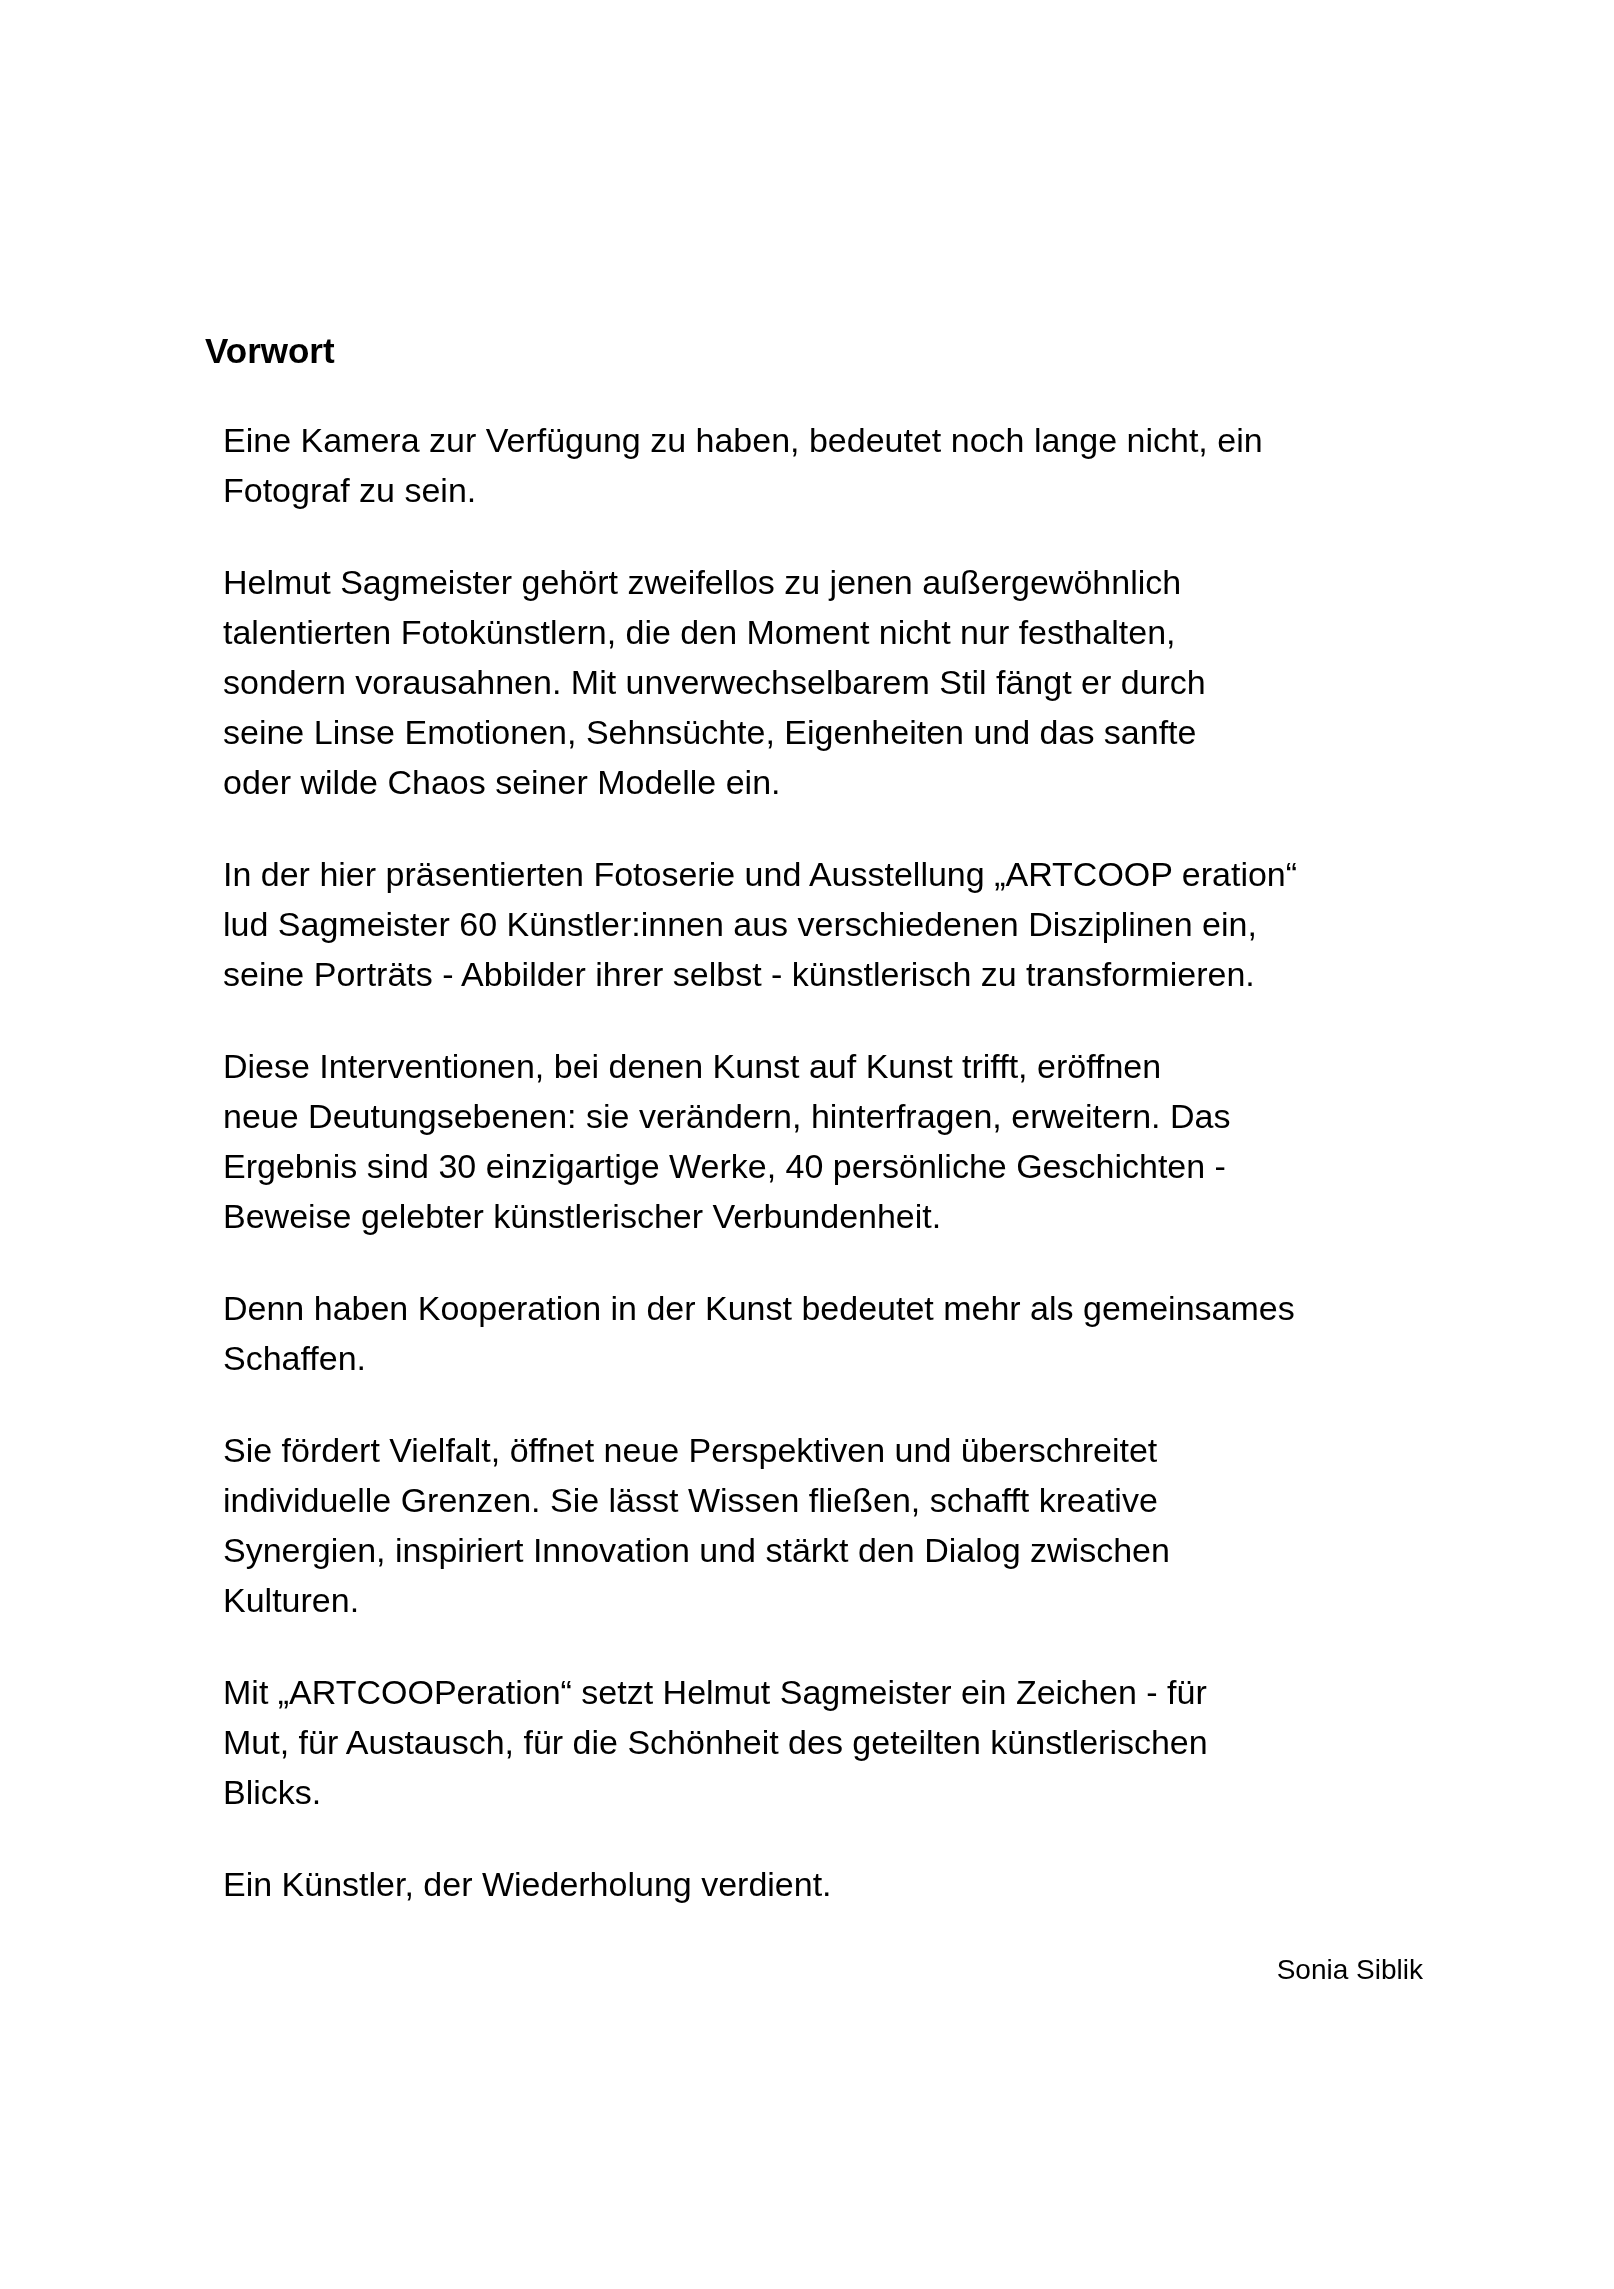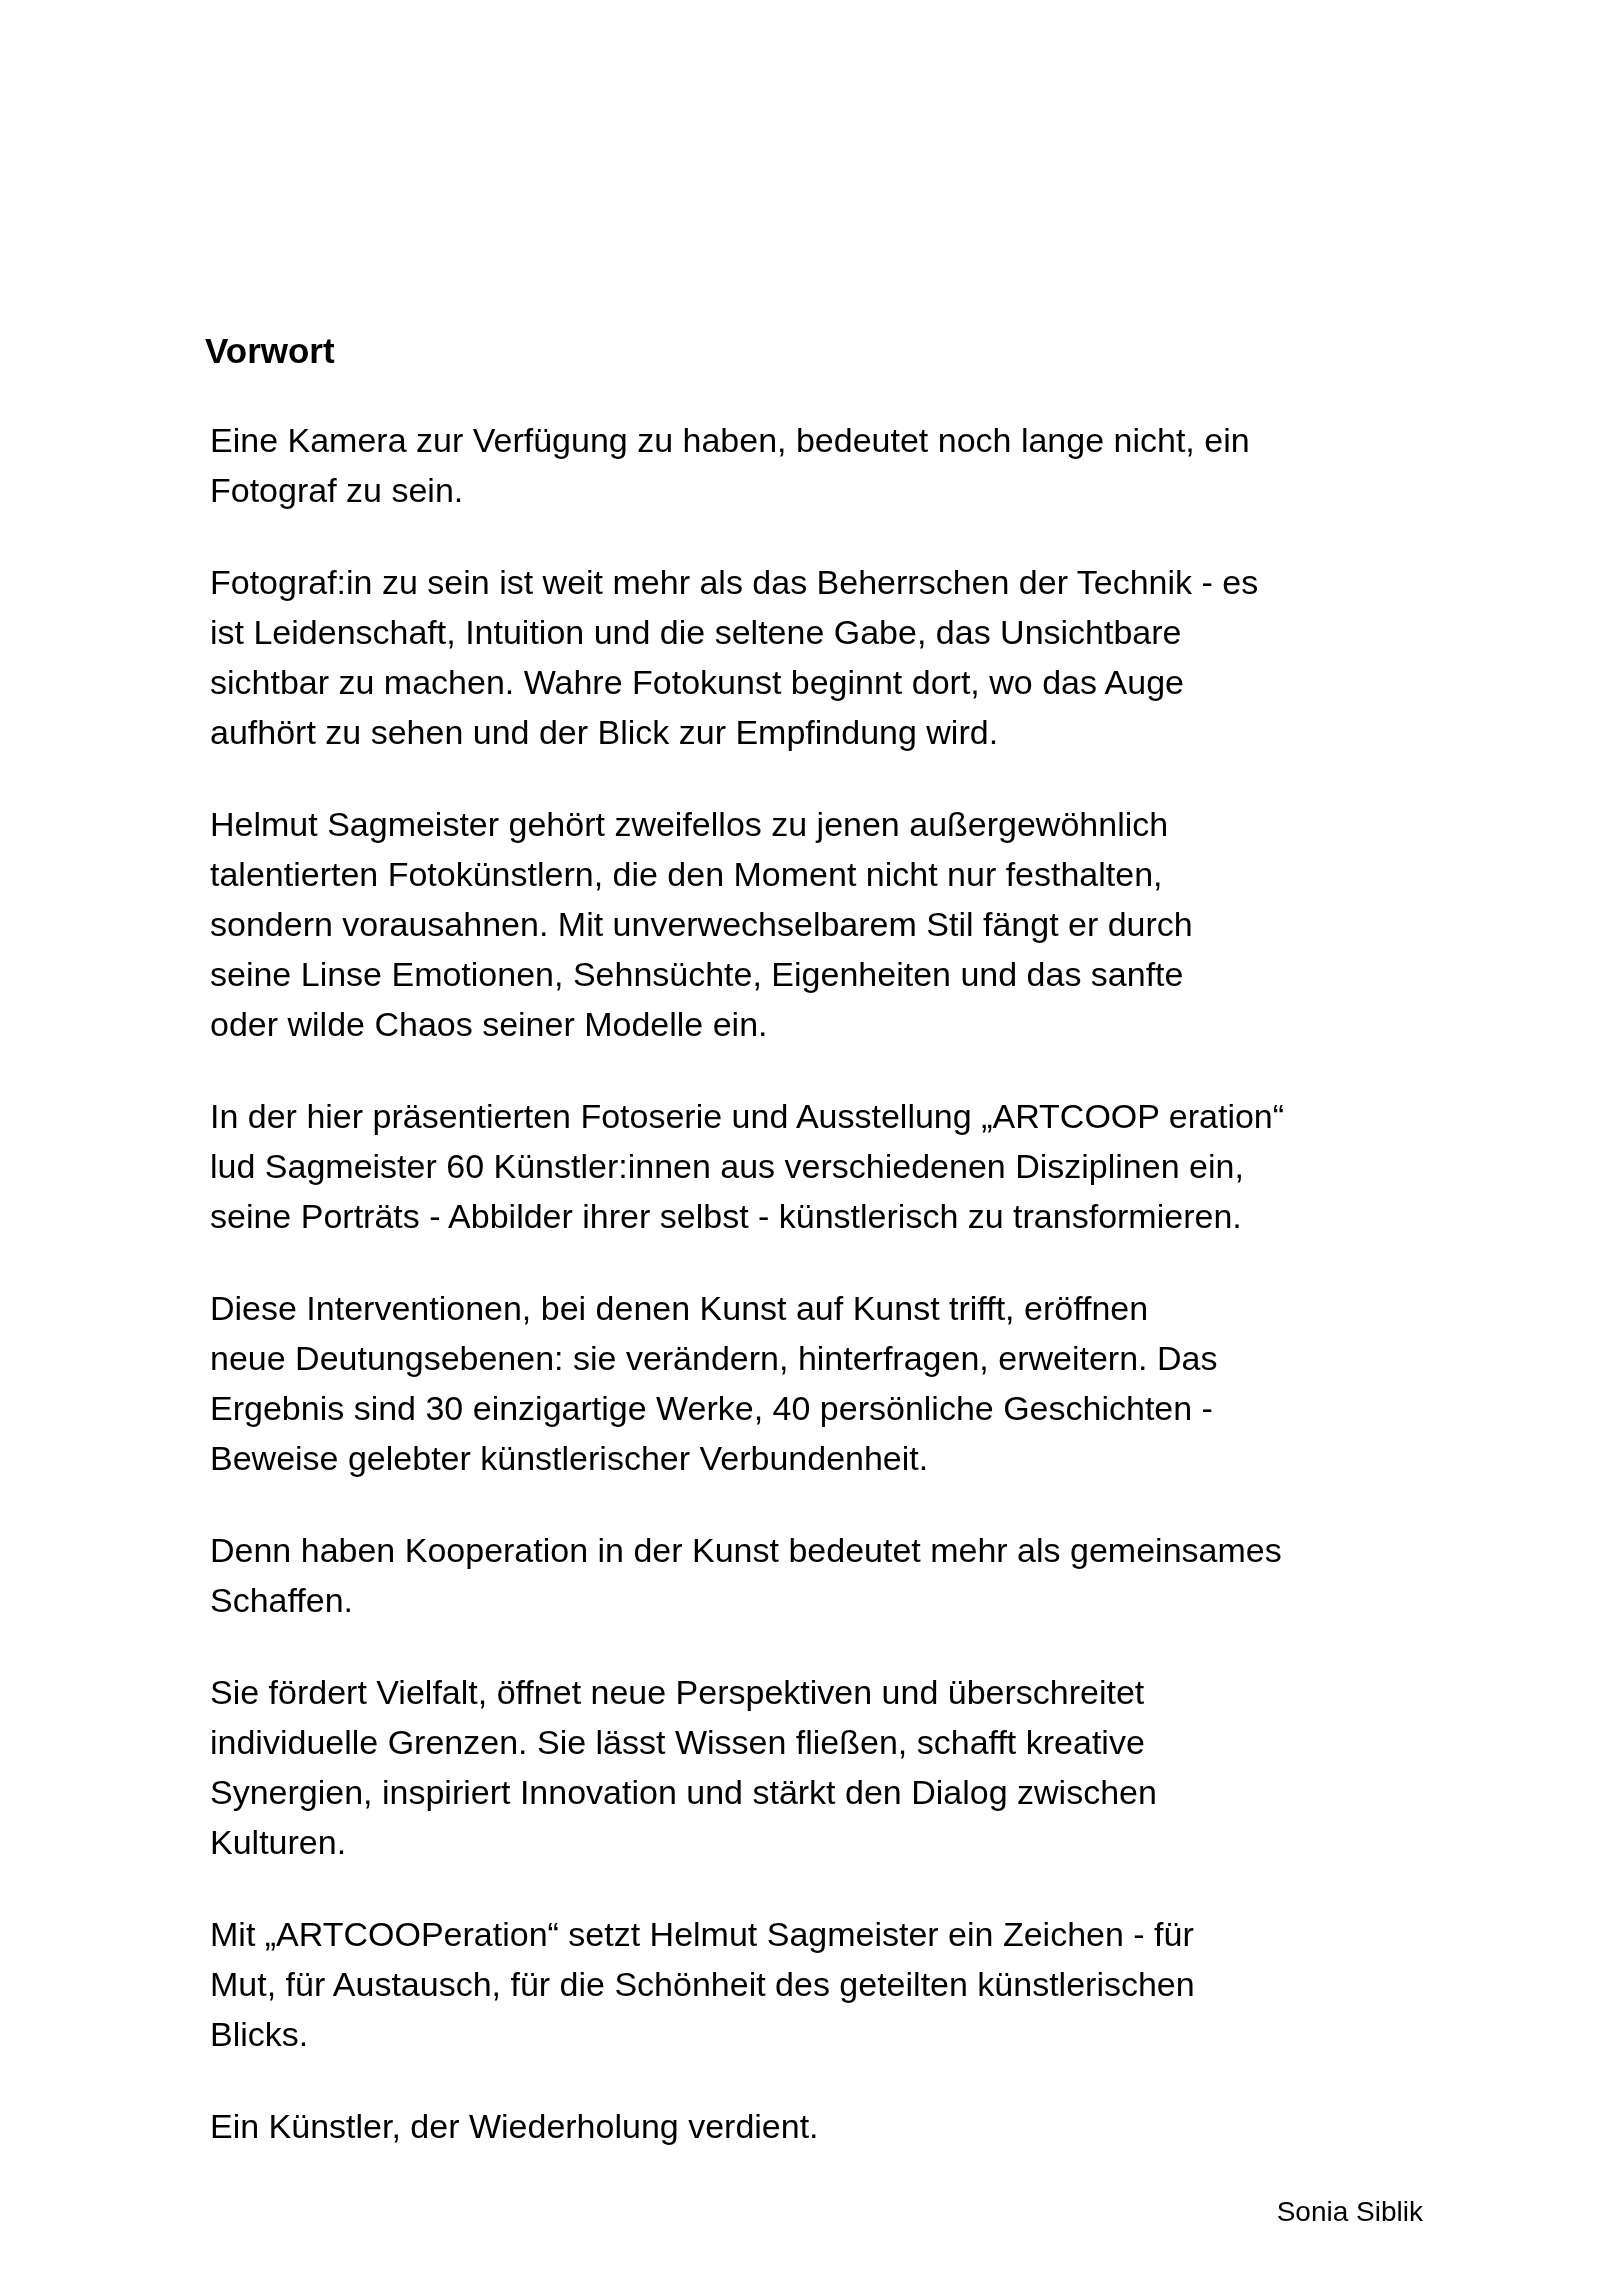--- a/index.html
+++ b/index.html
@@ -32,44 +32,40 @@
   h1.doc-title {
     font-size: 35px;
     font-weight: bold;
     line-height: 50px;
     margin: 0 0 39px 0;
     color: #000000;
   }
   p.doc-para {
     font-size: 34px;
     line-height: 50px;
-    margin: 0 0 42px 5px;
+    margin: 0 0 42px 18px;
     white-space: pre-line; 
     color: #000000;
   }
   .signature {
     font-size: 28px;
     line-height: 37px;
     text-align: right;
     margin-top: 0px;
     color: #000000;
   }
 </style>
 </head>
 <body style="background: rgb(255, 255, 255); color: rgb(0, 0, 0);">
 
 <div class="page">
   <div class="content">
     <h1 class="doc-title">Vorwort</h1>
     <p class="doc-para">Eine Kamera zur Verfügung zu haben, bedeutet noch lange nicht, ein
 Fotograf zu sein.</p>
-    <p class="doc-para">Fotograf:in zu sein ist weit mehr als das Beherrschen der Technik - es
-ist Leidenschaft, Intuition und die seltene Gabe, das Unsichtbare
-sichtbar zu machen. Wahre Fotokunst beginnt dort, wo das Auge
-aufhört zu sehen und der Blick zur Empfindung wird.</p>
     <p class="doc-para">Helmut Sagmeister gehört zweifellos zu jenen außergewöhnlich
 talentierten Fotokünstlern, die den Moment nicht nur festhalten,
 sondern vorausahnen. Mit unverwechselbarem Stil fängt er durch
 seine Linse Emotionen, Sehnsüchte, Eigenheiten und das sanfte
 oder wilde Chaos seiner Modelle ein.</p>
     <p class="doc-para">In der hier präsentierten Fotoserie und Ausstellung „ARTCOOP eration“
 lud Sagmeister 60 Künstler:innen aus verschiedenen Disziplinen ein,
 seine Porträts - Abbilder ihrer selbst - künstlerisch zu transformieren.</p>
     <p class="doc-para">Diese Interventionen, bei denen Kunst auf Kunst trifft, eröffnen
 neue Deutungsebenen: sie verändern, hinterfragen, erweitern. Das

